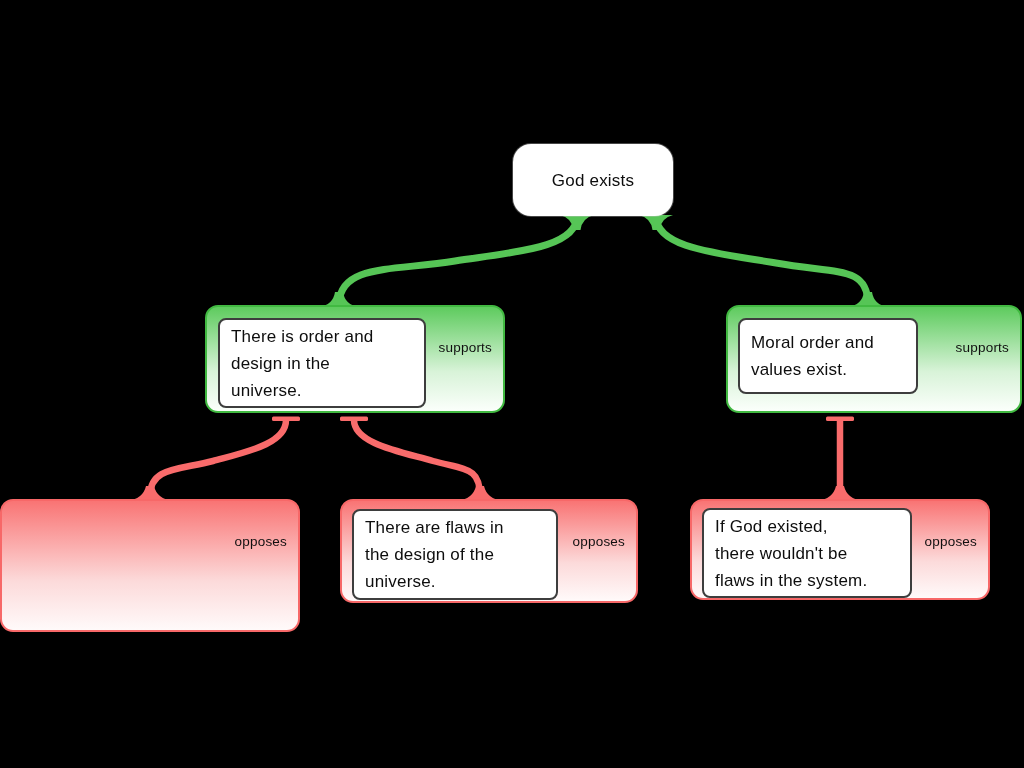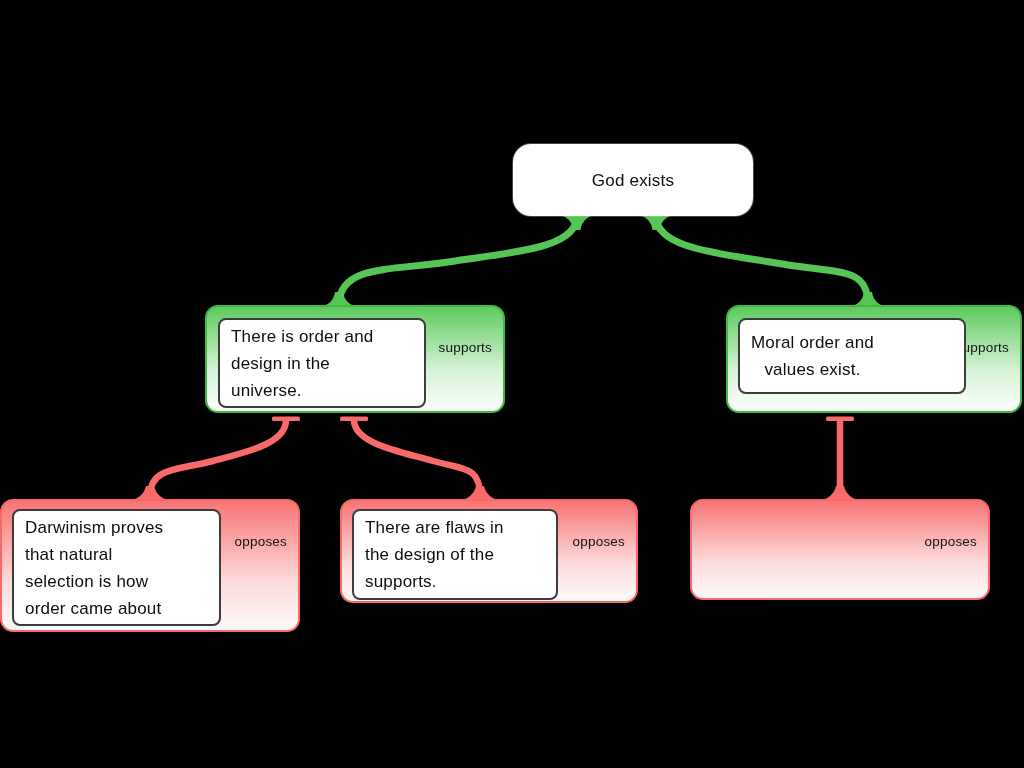--- a/index.html
+++ b/index.html
@@ -7,21 +7,21 @@
     position:relative;width:1024px;height:768px;background:#000000;overflow:hidden;
     font-family:"Liberation Sans","DejaVu Sans",sans-serif;
   }
   .connector-layer{position:absolute;left:0;top:0;width:1024px;height:768px;}
   .sup-stroke{fill:none;stroke:#56c556;stroke-width:7;}
   .sup-fill{fill:#56c556;stroke:none;}
   .opp-stroke{fill:none;stroke:#f96b6b;stroke-width:6.5;}
   .opp-fill{fill:#f96b6b;stroke:none;}
 
   .node-root{
-    position:absolute;left:513px;top:144px;width:240px;height:72px;
+    position:absolute;left:513px;top:144px;width:160px;height:72px;
     background:#ffffff;border-radius:18px;
     display:flex;align-items:center;justify-content:center;
     box-shadow:0 0 0 1px rgba(200,200,200,.35);
   }
   .node-root .node-txt{white-space:pre-line;}
 
   .reason{position:absolute;border-radius:13px;box-sizing:border-box;}
   .reason.supports{
     background:linear-gradient(180deg,#5ecb5e 0%,#d8f3d8 62%,#fbfffb 100%);
     border:2px solid #41b941;
@@ -87,42 +87,41 @@
     <span class="rel-label">supports</span>
     <div class="claim" style="left:11px;top:11px;width:208px;height:90px;">
       <div class="node-txt">There is order and
 design in the
 universe.</div>
     </div>
   </div>
 
   <div class="reason supports" style="left:726px;top:305px;width:296px;height:108px;">
     <span class="rel-label">supports</span>
-    <div class="claim" style="left:10px;top:11px;width:228px;height:76px;text-align:center;">
+    <div class="claim" style="left:10px;top:11px;width:180px;height:76px;">
       <div class="node-txt">Moral order and
 values exist.</div>
     </div>
   </div>
 
   <div class="reason opposes" style="left:0px;top:499px;width:300px;height:133px;">
     <span class="rel-label">opposes</span>
-    <div class="claim" style="left:10px;top:8px;width:209px;height:117px;">
-      <div class="node-txt">Darwinism proves
-that natural
-selection is how
-order came about</div>
-    </div>
   </div>
 
   <div class="reason opposes" style="left:340px;top:499px;width:298px;height:104px;">
     <span class="rel-label">opposes</span>
     <div class="claim" style="left:10px;top:8px;width:206px;height:91px;">
       <div class="node-txt">There are flaws in
 the design of the
-supports.</div>
+universe.</div>
     </div>
   </div>
 
   <div class="reason opposes" style="left:690px;top:499px;width:300px;height:101px;">
     <span class="rel-label">opposes</span>
+    <div class="claim" style="left:10px;top:7px;width:210px;height:90px;">
+      <div class="node-txt">If God existed,
+there wouldn't be
+flaws in the system.</div>
+    </div>
   </div>
 
 </div>
 
 </body></html>

